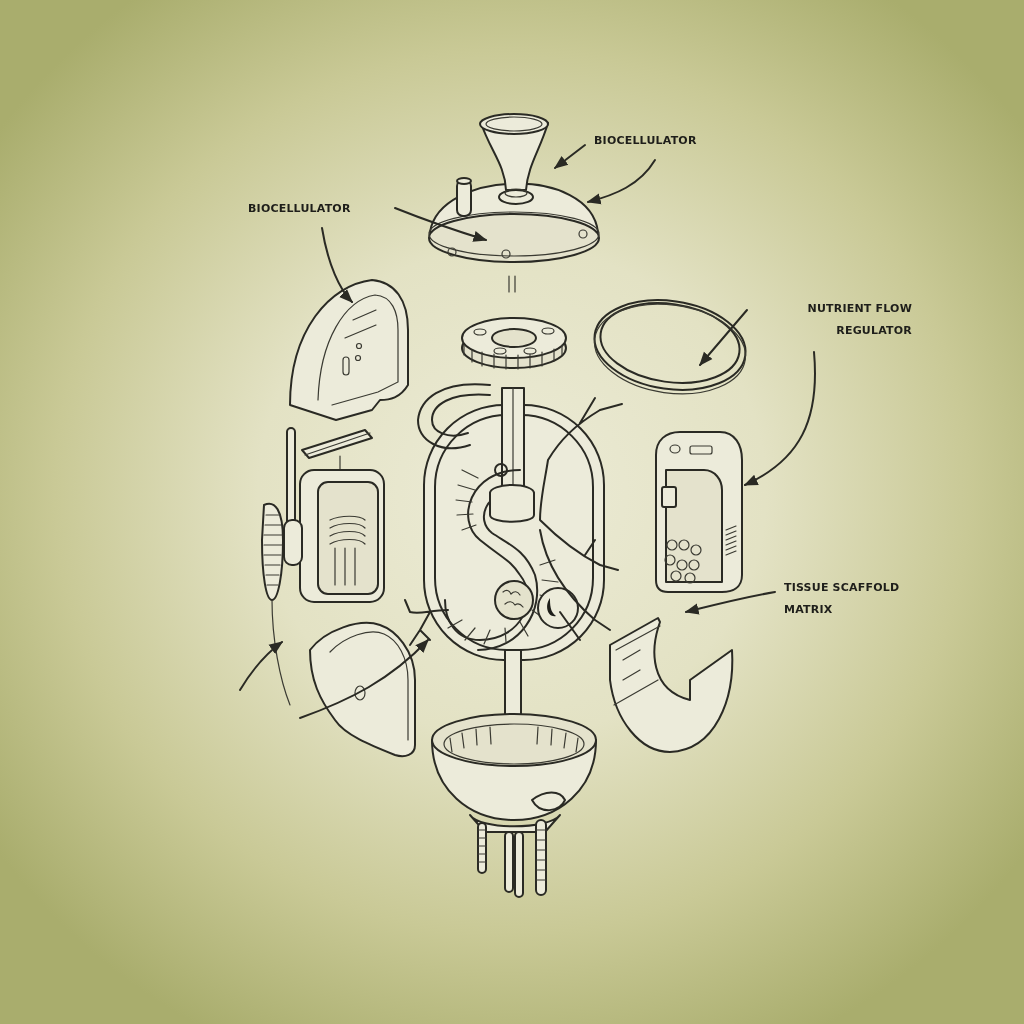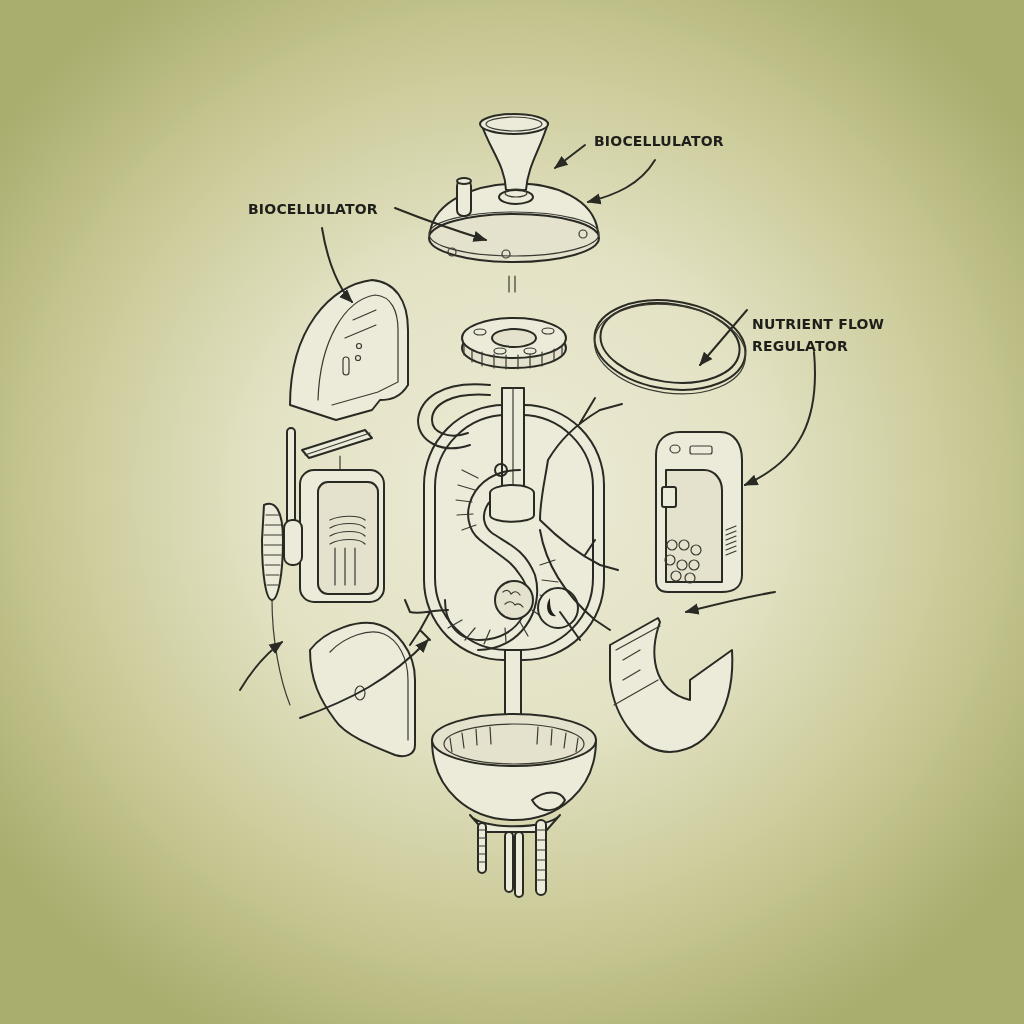--- a/index.html
+++ b/index.html
@@ -4,24 +4,24 @@
 <style>
   html, body { margin:0; padding:0; }
   body {
     width:1024px; height:1024px; overflow:hidden;
     background: radial-gradient(ellipse 62% 60% at 50% 48%, #ecebd6 0%, #e3e2c4 40%, #c9c996 72%, #a9ad6d 100%);
     font-family: "DejaVu Sans", sans-serif;
     position:relative;
   }
   #stage { position:absolute; left:0; top:0; width:1024px; height:1024px; }
   .label {
-    position:absolute; color:#1e1e1a; font-weight:bold; font-size:14px;
+    position:absolute; color:#1e1e1a; font-weight:bold; font-size:11px;
     letter-spacing:0.2px; line-height:22px; text-transform:uppercase;
   }
-  .label.center { text-align:left;margin-top:15px; }
+  .label.center { text-align:right; }
   svg { position:absolute; left:0; top:0; }
   svg .ink { stroke:#2a2a24; fill:none; stroke-width:2; stroke-linecap:round; stroke-linejoin:round; }
   svg .thin { stroke:#3a3a32; fill:none; stroke-width:1.2; stroke-linecap:round; }
   svg .fill { fill:#ecebda; }
   svg .fill2 { fill:#e4e2cc; }
 </style>
 </head>
 <body>
 
 <div id="stage">
@@ -193,15 +193,19 @@
 </svg>
 
 <div class="label" style="left:594px; top:130px;">BIOCELLULATOR</div>
 <div class="label" style="left:248px; top:198px;">BIOCELLULATOR</div>
 
 <div class="label center" style="left:752px; top:298px; width:160px;">
   <div>NUTRIENT FLOW</div>
   <div>REGULATOR</div>
 </div>
 
-
-
+<div class="label" style="left:784px; top:577px;">
+  <div>TISSUE SCAFFOLD</div>
+  <div>MATRIX</div>
 </div>
 
+
+</div>
+
 </body></html>

